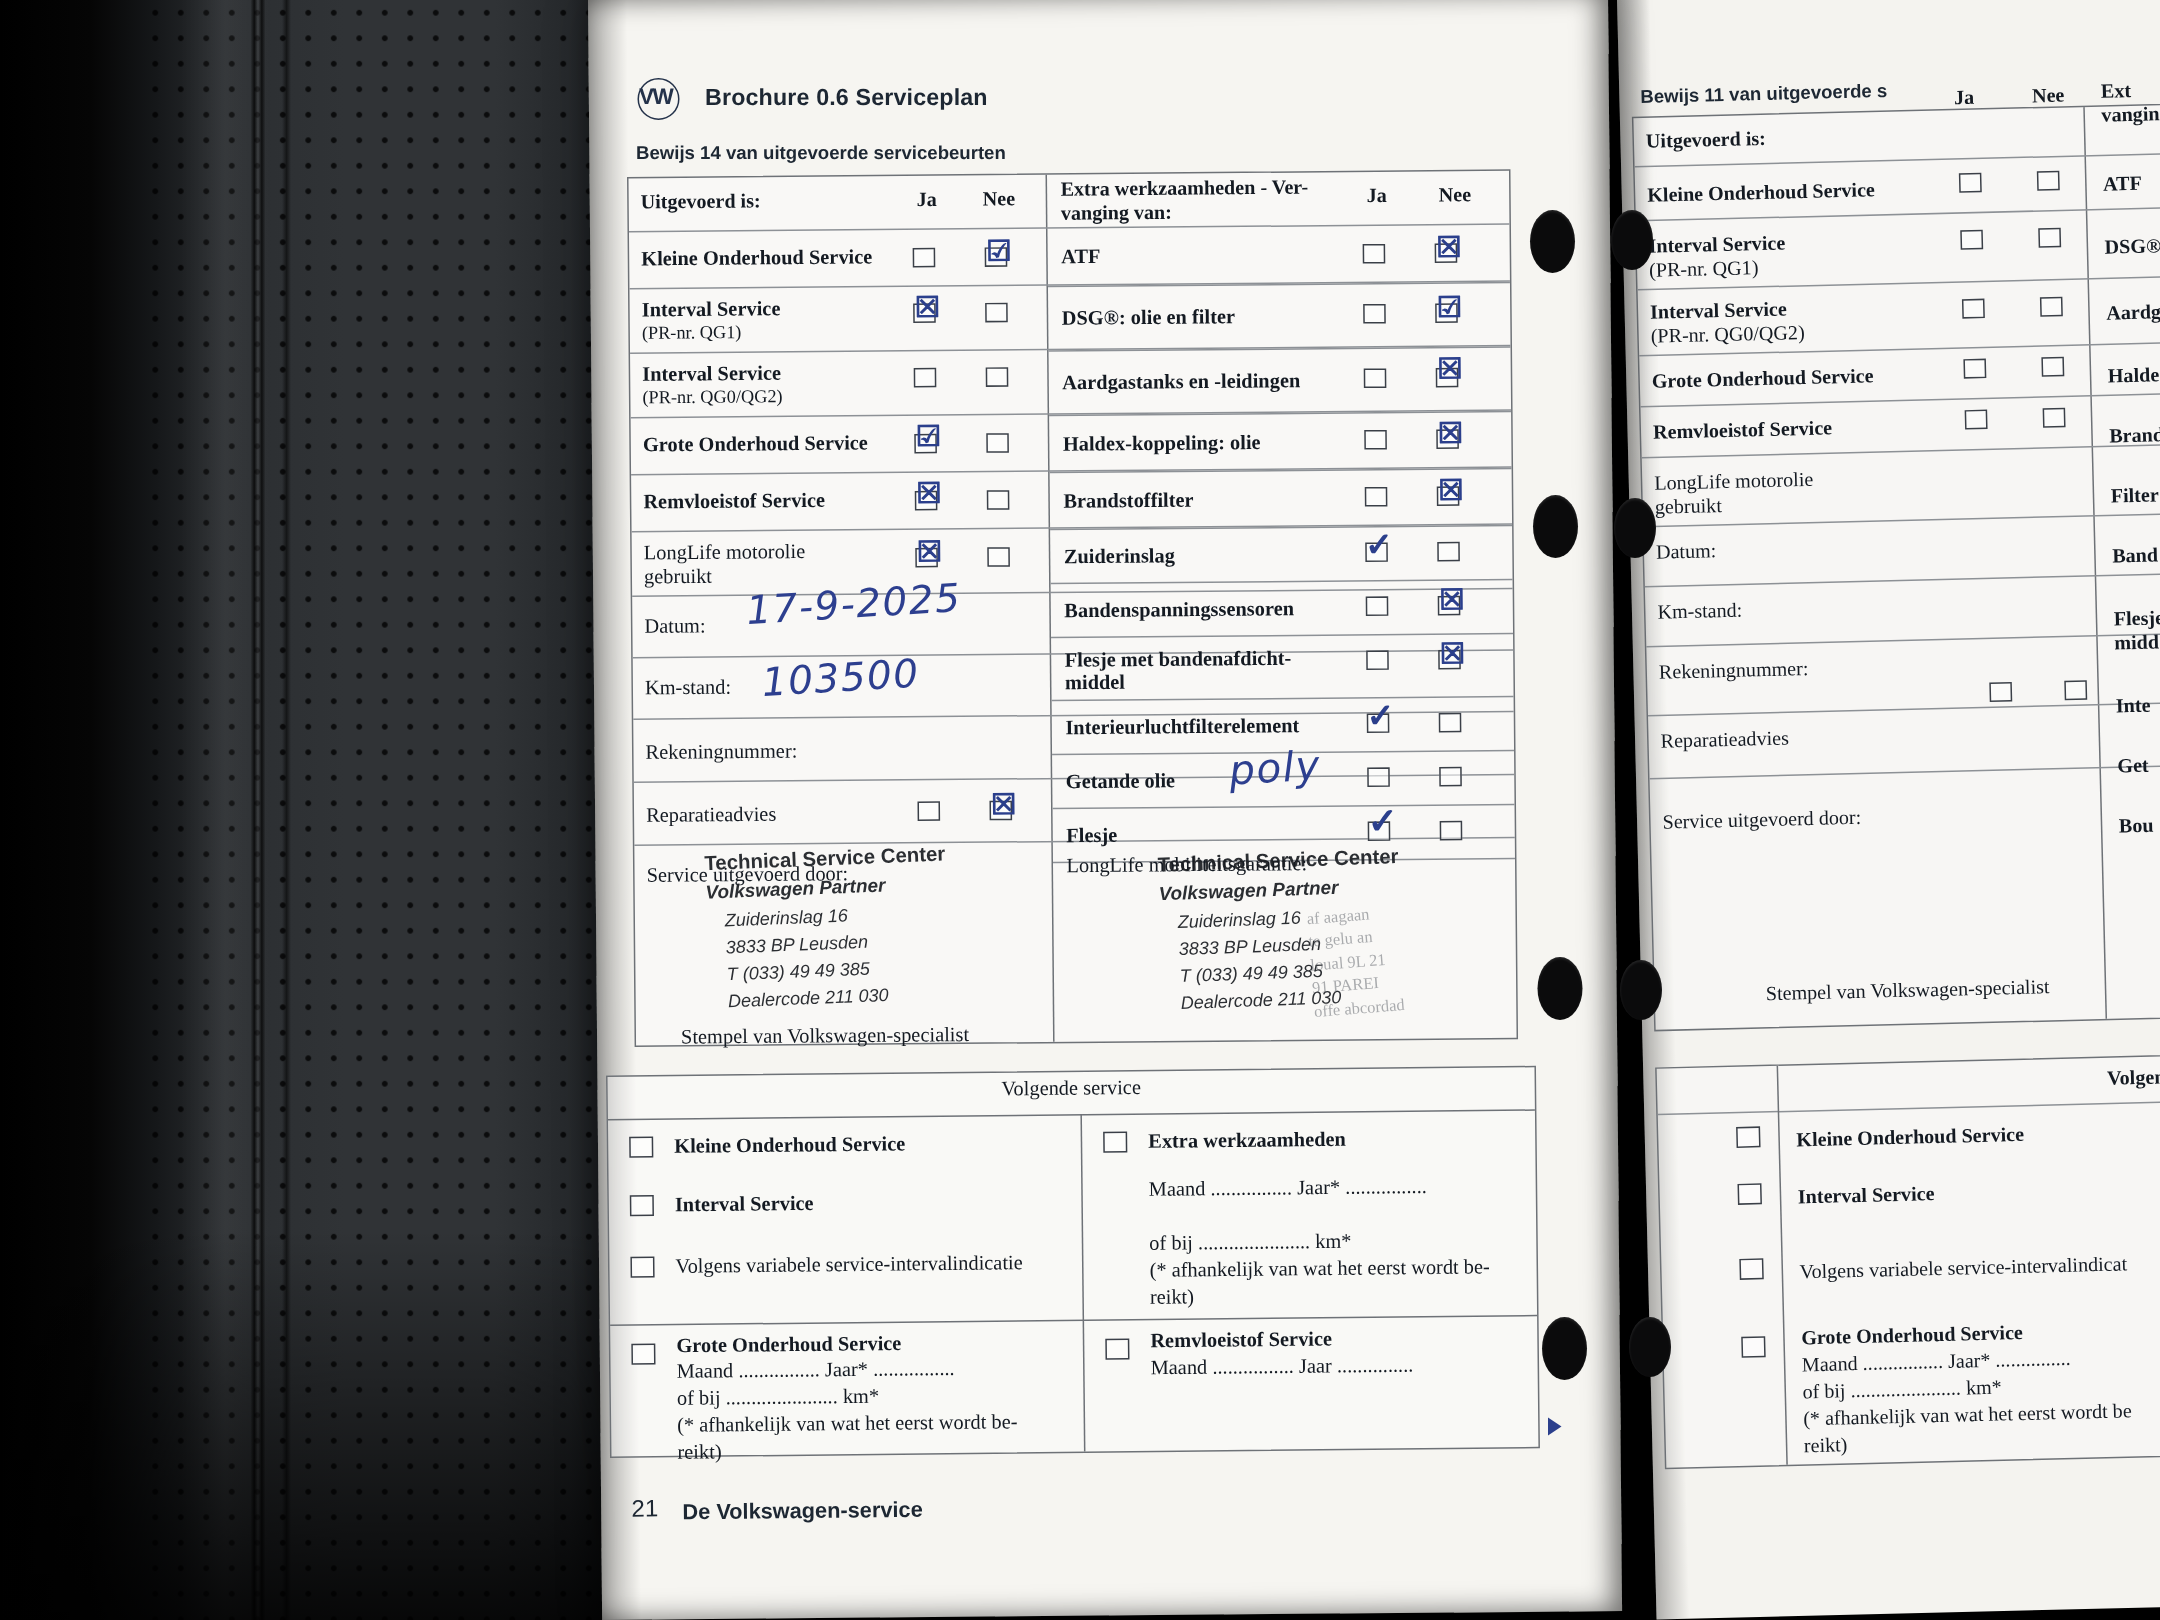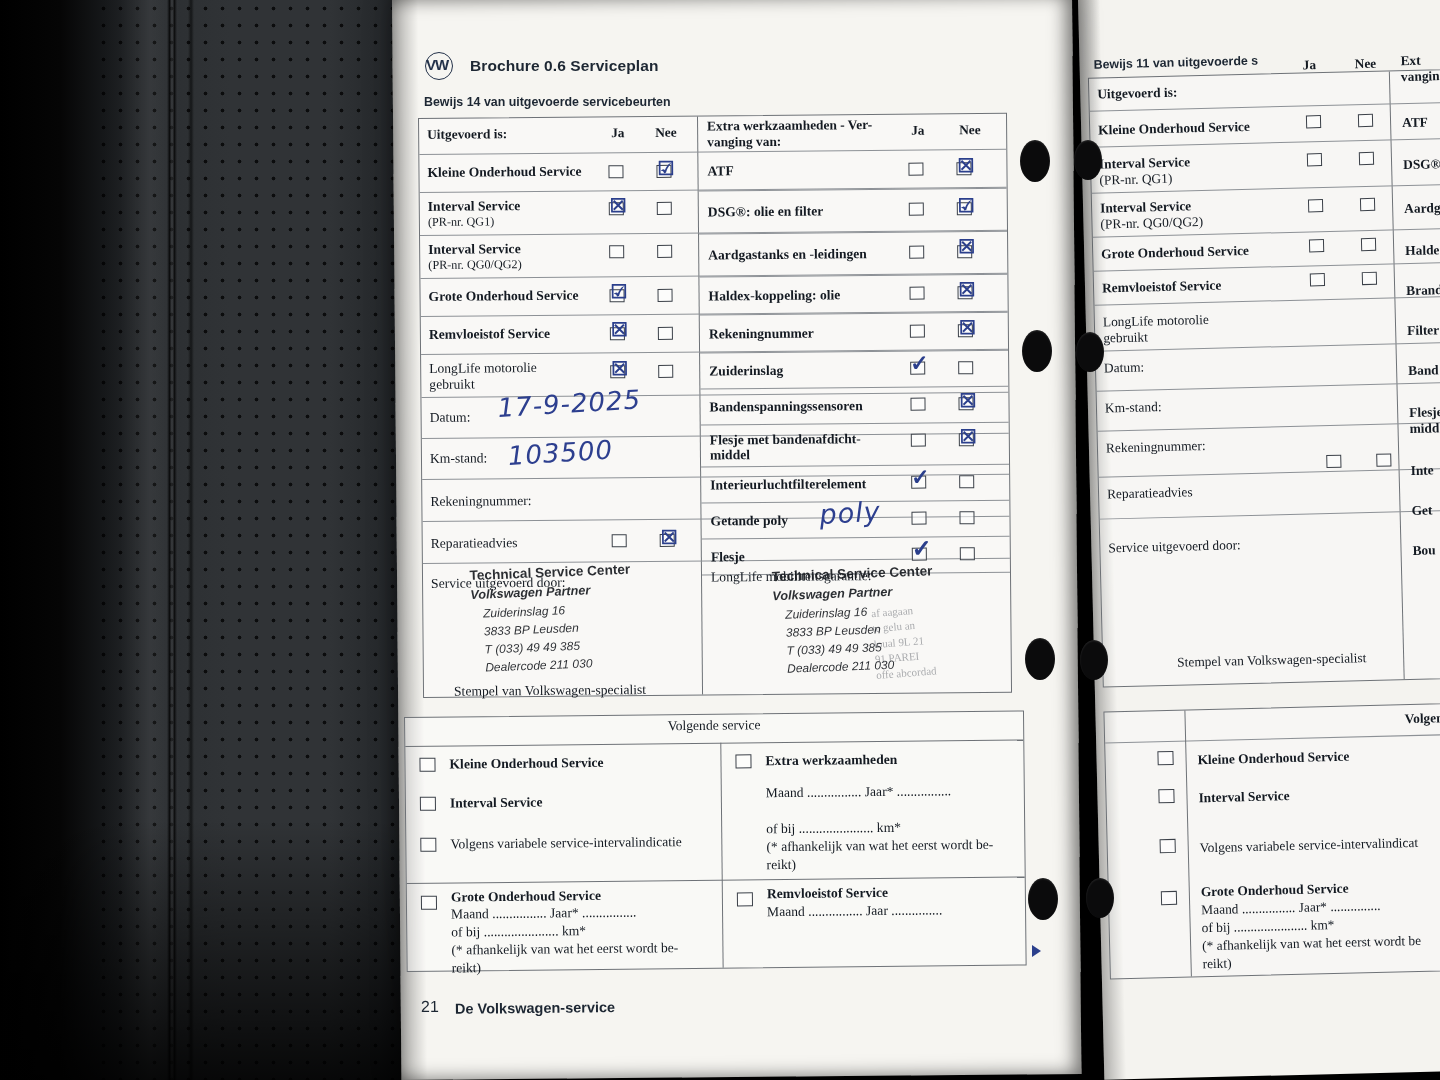--- a/index.html
+++ b/index.html
@@ -533,21 +533,21 @@
     </div>
 
     <div style="position:absolute; left:279px; top:160px; right:0; height:38px; border-bottom:1px solid #8d9196;">
       <div class="cellname b" style="left:9px; top:12px;">Haldex-koppeling: olie</div>
       <div class="box" style="left:210px; top:12px;"></div>
       <div class="box" style="left:258px; top:12px;"></div>
       <div class="mark" style="left:259px; top:6px;">☒</div>
     </div>
 
     <div style="position:absolute; left:279px; top:198px; right:0; height:38px; border-bottom:1px solid #8d9196;">
-      <div class="cellname b" style="left:9px; top:12px;">Rekeningnummer</div>
+      <div class="cellname b" style="left:9px; top:12px;">Brandstoffilter</div>
       <div class="box" style="left:210px; top:12px;"></div>
       <div class="box" style="left:258px; top:12px;"></div>
       <div class="mark" style="left:259px; top:6px;">☒</div>
     </div>
 
     <div style="position:absolute; left:279px; top:236px; right:0; height:36px; border-bottom:1px solid #8d9196;">
       <div class="cellname b" style="left:9px; top:11px;">Zuiderinslag</div>
       <div class="box" style="left:210px; top:11px;"></div>
       <div class="box" style="left:258px; top:11px;"></div>
       <div class="mark" style="left:210px; top:2px; font-size:22px;">✓</div>
@@ -568,21 +568,21 @@
     </div>
 
     <div style="position:absolute; left:279px; top:350px; right:0; height:36px; border-bottom:1px solid #8d9196;">
       <div class="cellname b" style="left:9px; top:11px;">Interieurluchtfilterelement</div>
       <div class="box" style="left:210px; top:11px;"></div>
       <div class="box" style="left:258px; top:11px;"></div>
       <div class="mark" style="left:210px; top:2px; font-size:22px;">✓</div>
     </div>
 
     <div style="position:absolute; left:279px; top:386px; right:0; height:36px; border-bottom:1px solid #8d9196;">
-      <div class="cellname b" style="left:9px; top:11px;">Getande poly</div>
+      <div class="cellname b" style="left:9px; top:11px;">Getande olie</div>
       <div class="hand" style="left:118px; top:-4px; font-size:27px;">poly</div>
       <div class="box" style="left:210px; top:11px;"></div>
       <div class="box" style="left:258px; top:11px;"></div>
     </div>
 
     <div style="position:absolute; left:279px; top:422px; right:0; height:36px; border-bottom:1px solid #8d9196;">
       <div class="cellname b" style="left:9px; top:11px;">Flesje</div>
       <div class="box" style="left:210px; top:11px;"></div>
       <div class="box" style="left:258px; top:11px;"></div>
       <div class="mark" style="left:210px; top:0px; font-size:24px;">✓</div>

